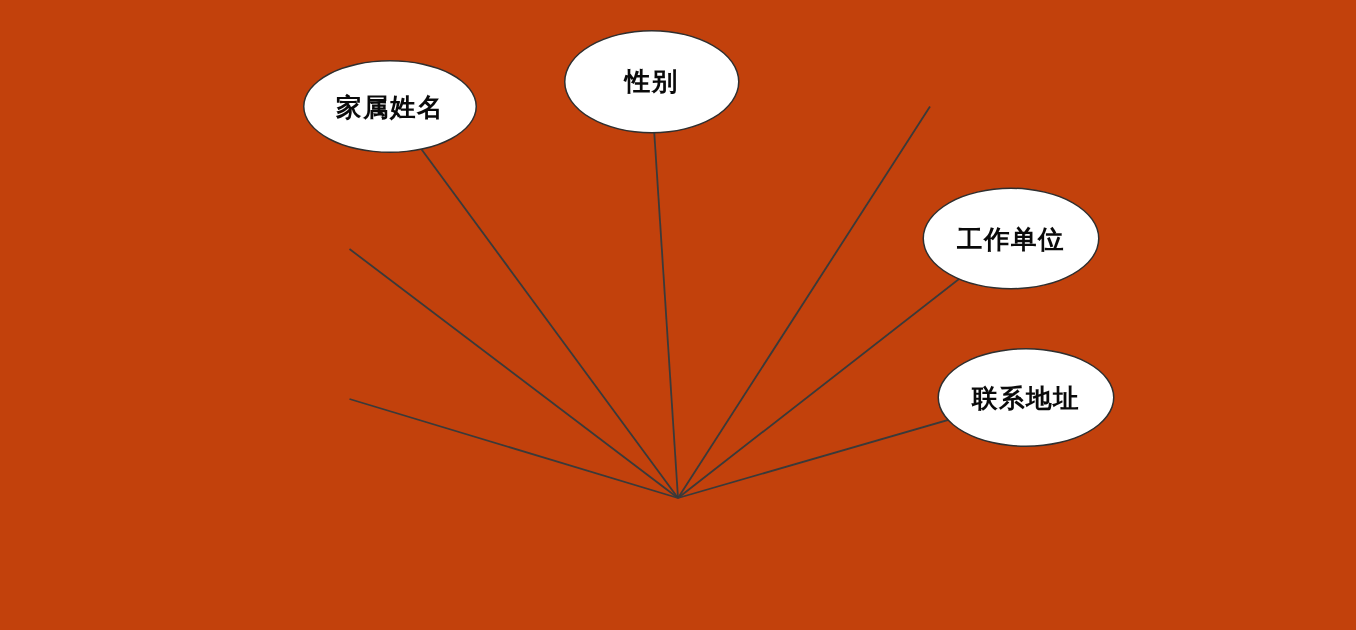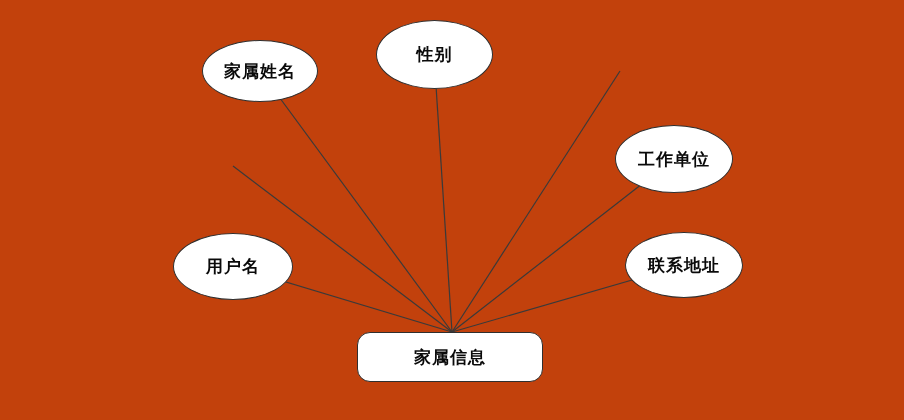--- a/index.html
+++ b/index.html
@@ -65,25 +65,19 @@
   <div class="node ellipse" style="left:376px; top:20px;  width:117px; height:69px;">
     <span>性别</span>
   </div>
 
 
 
   <div class="node ellipse" style="left:615px; top:125px; width:118px; height:68px;">
     <span>工作单位</span>
   </div>
 
-  <div class="node ellipse" style="left:173px; top:233px; width:120px; height:67px;">
-    <span>用户名</span>
-  </div>
 
   <div class="node ellipse" style="left:625px; top:232px; width:118px; height:66px;text-align:right;">
     <span>联系地址</span>
   </div>
 
-  <div class="node entity" style="left:357px; top:332px; width:186px; height:50px;">
-    <span>家属信息</span>
-  </div>
 
 </div>
 
 </body></html>

